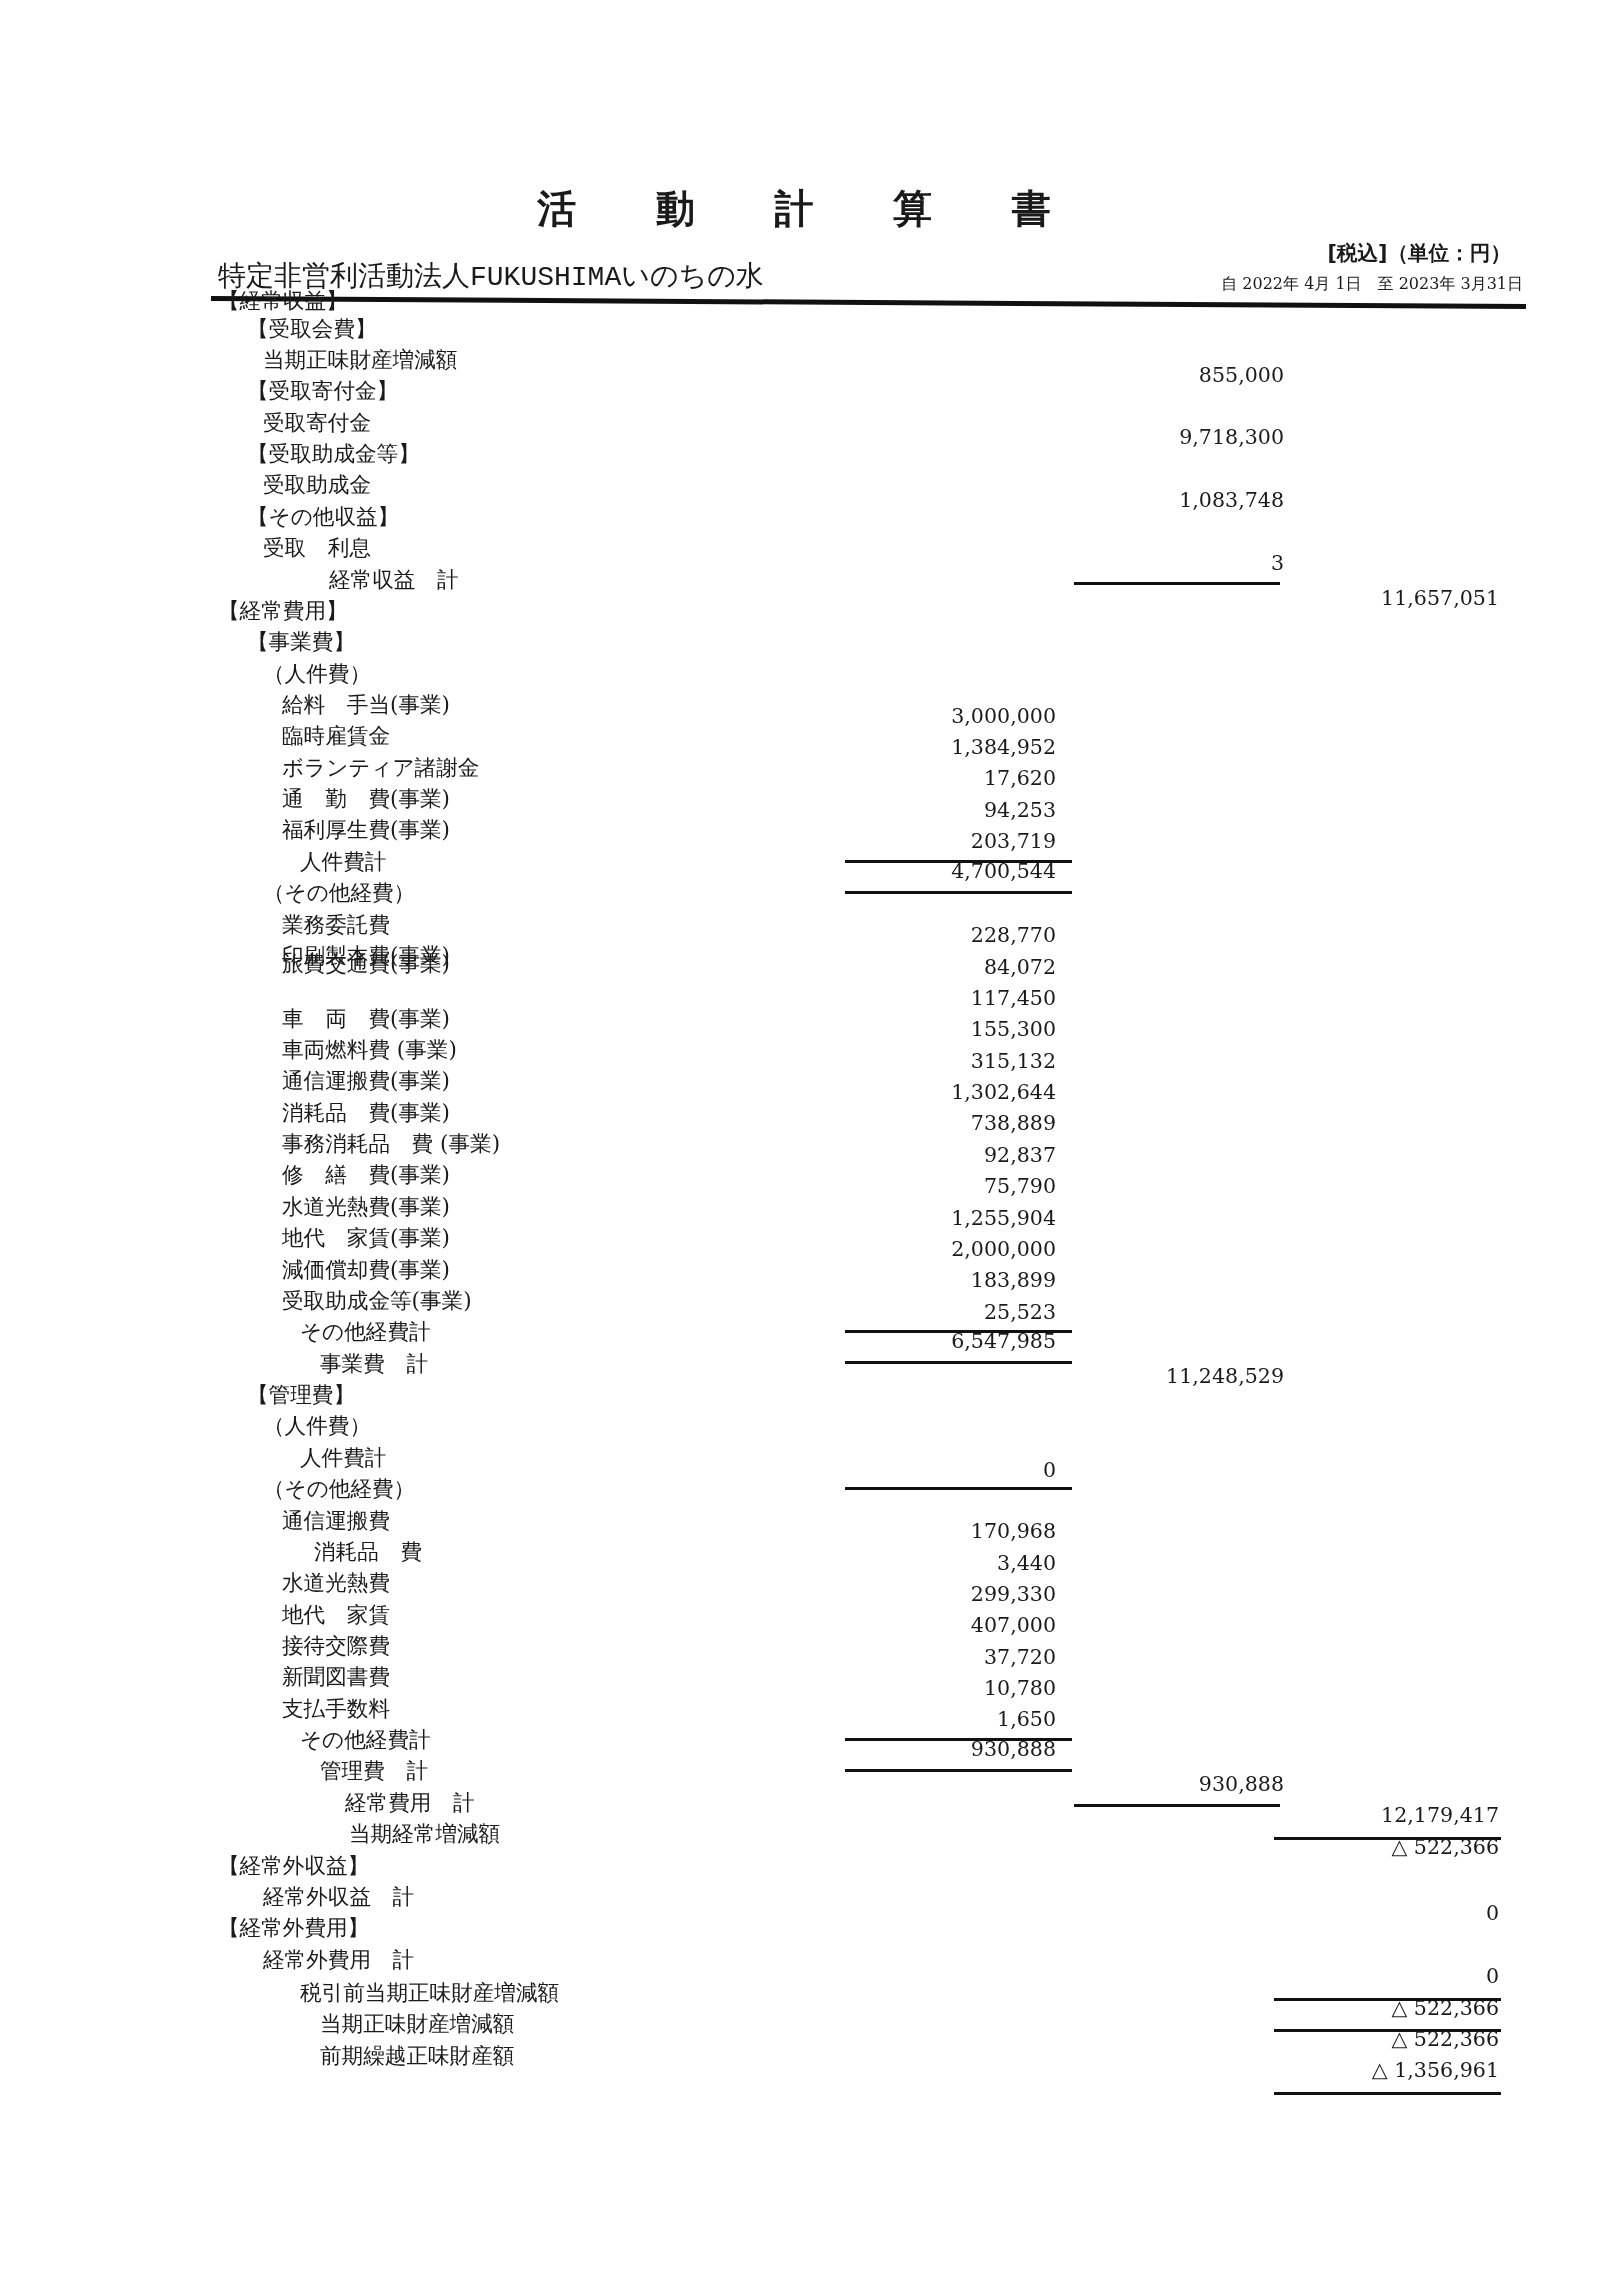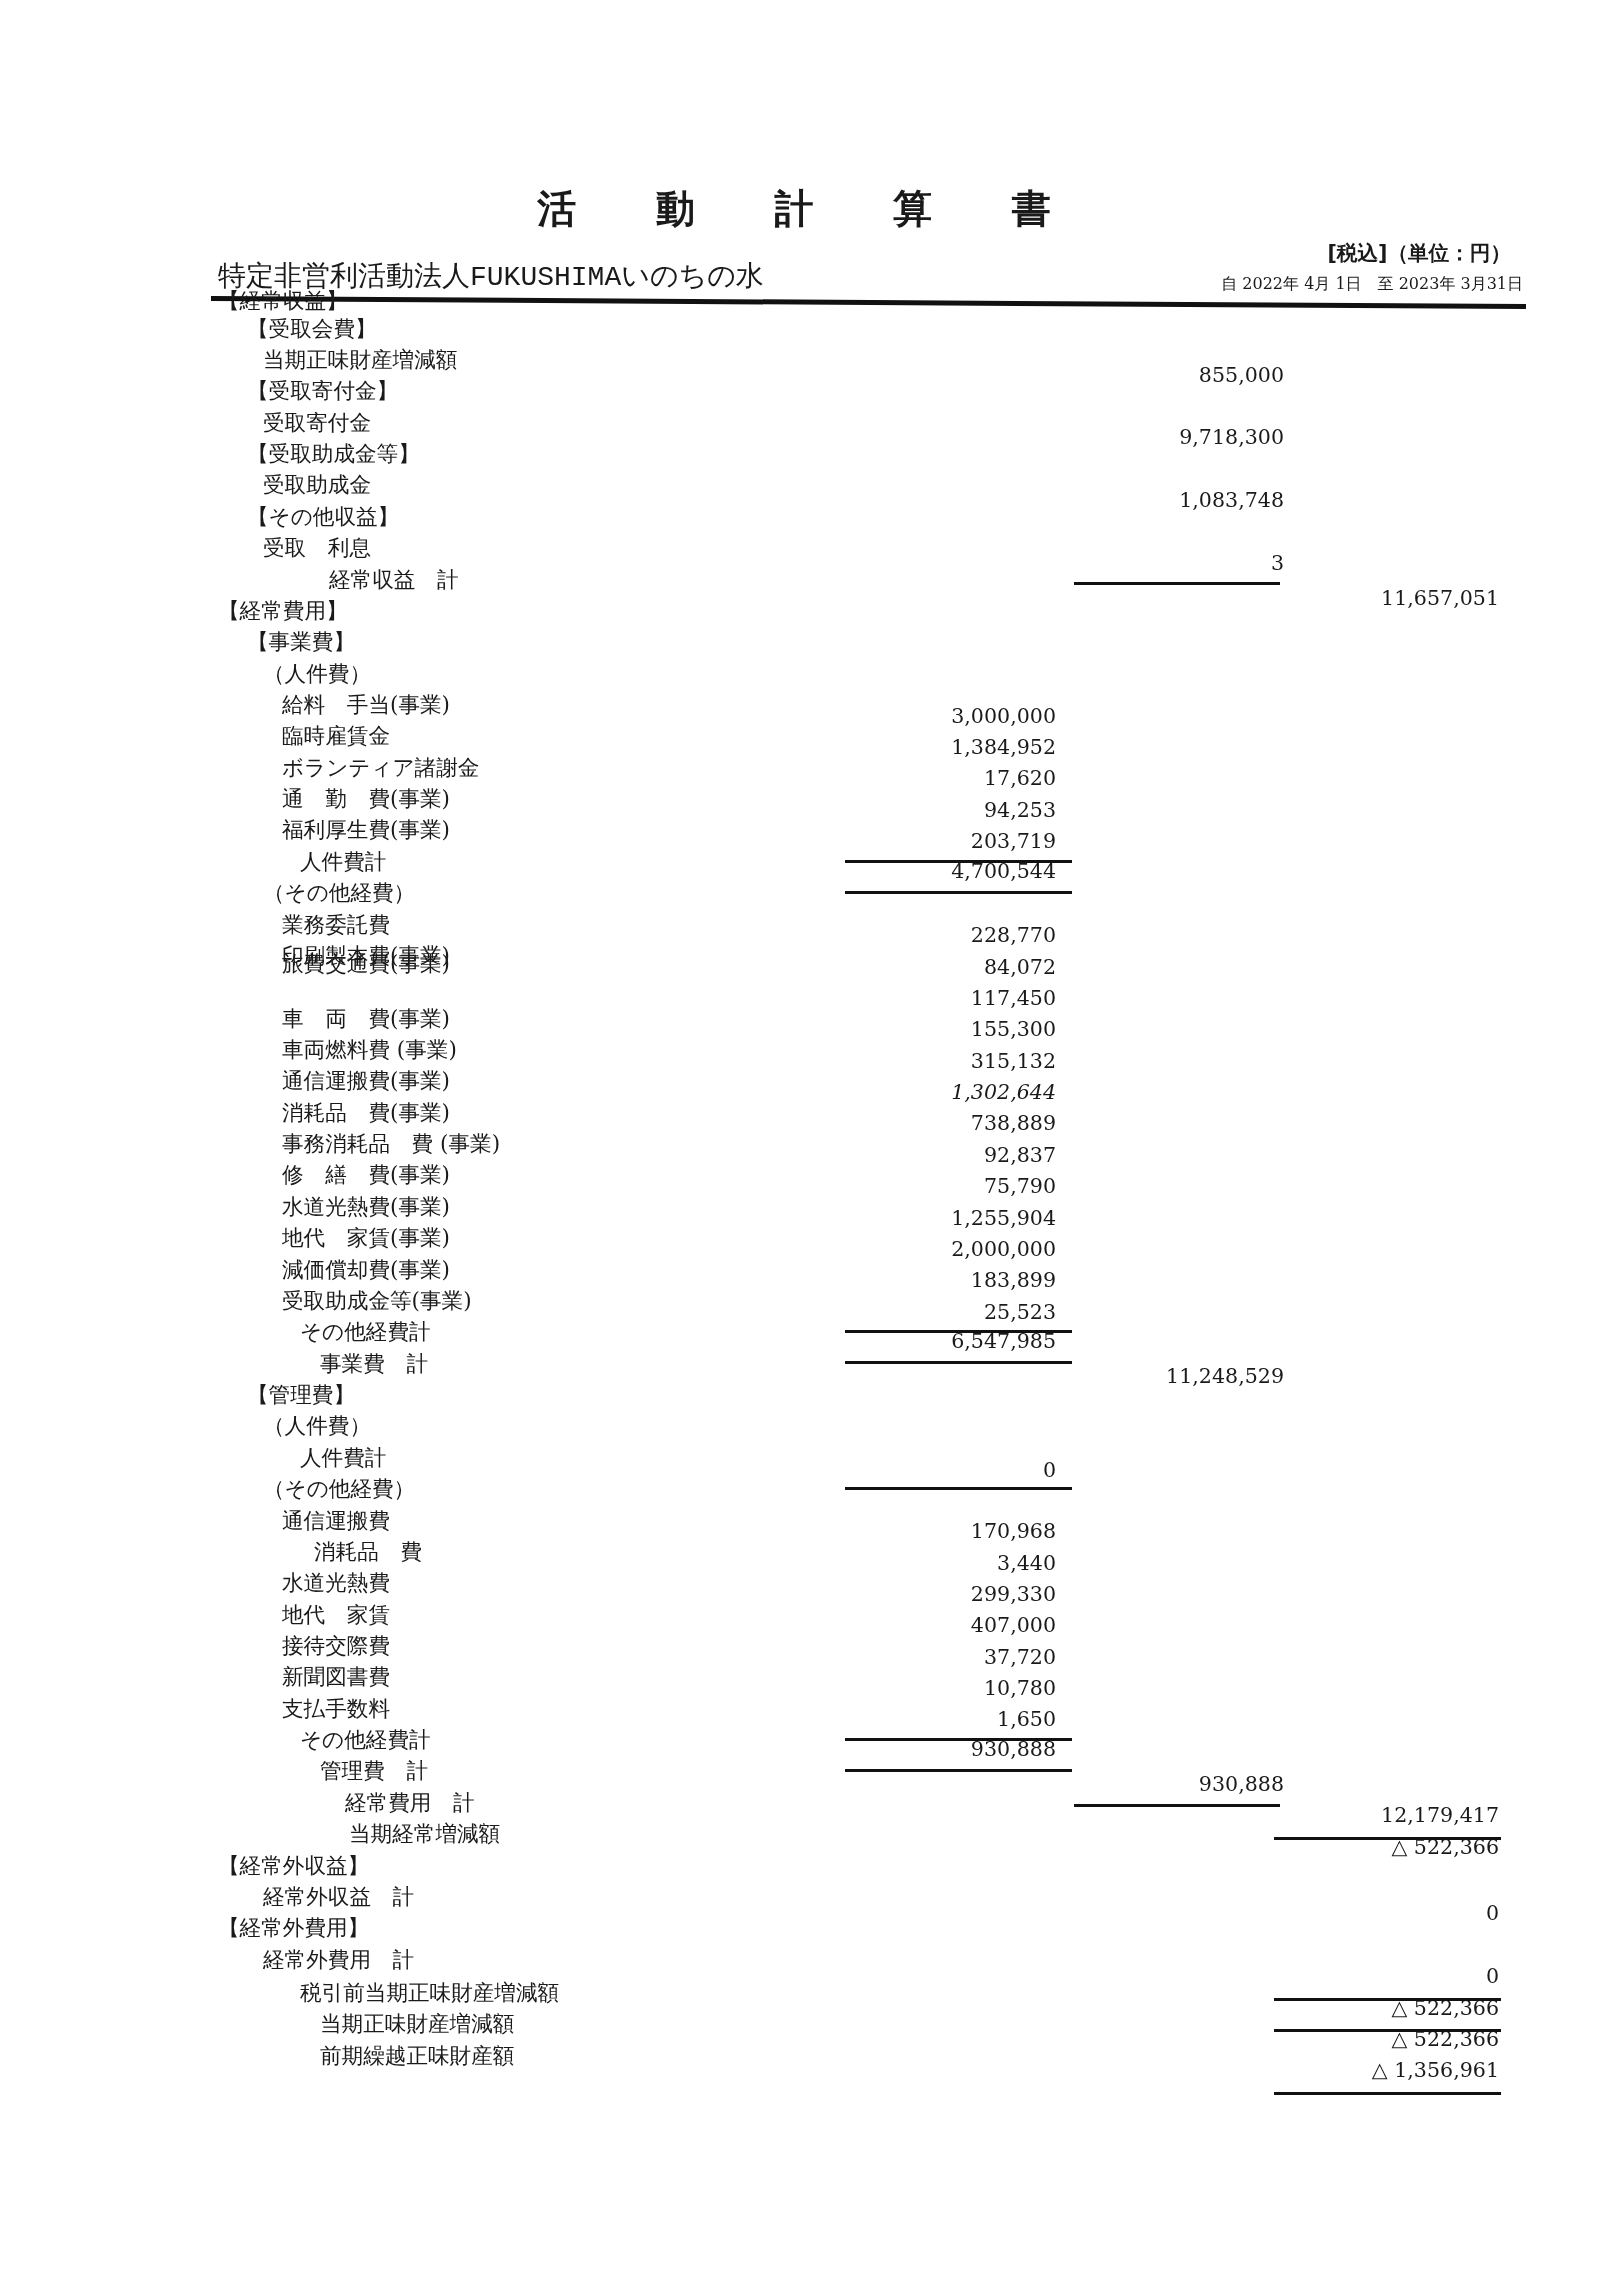--- a/index.html
+++ b/index.html
@@ -67,21 +67,21 @@
     <div class="num colA" style="top: 923px;">228,770</div>
     <div class="lbl" style="left: 282px; top: 941px;">印刷製本費(事業)</div>
     <div class="num colA" style="top: 955px;">84,072</div>
     <div class="lbl" style="left: 282px; top: 949px;">旅費交通費(事業)</div>
     <div class="num colA" style="top: 986px;">117,450</div>
     <div class="lbl" style="left: 282px; top: 1004px;">車　両　費(事業)</div>
     <div class="num colA" style="top: 1017px;">155,300</div>
     <div class="lbl" style="left: 282px; top: 1035px;">車両燃料費 (事業)</div>
     <div class="num colA" style="top: 1049px;">315,132</div>
     <div class="lbl" style="left: 282px; top: 1066px;">通信運搬費(事業)</div>
-    <div class="num colA" style="top: 1080px; font-style: italic;">1,302,644</div>
+    <div class="num colA" style="top: 1080px;">1,302,644</div>
     <div class="lbl" style="left: 282px; top: 1098px;">消耗品　費(事業)</div>
     <div class="num colA" style="top: 1111px;">738,889</div>
     <div class="lbl" style="left: 282px; top: 1129px;">事務消耗品　費 (事業)</div>
     <div class="num colA" style="top: 1143px;">92,837</div>
     <div class="lbl" style="left: 282px; top: 1160px;">修　繕　費(事業)</div>
     <div class="num colA" style="top: 1174px;">75,790</div>
     <div class="lbl" style="left: 282px; top: 1192px;">水道光熱費(事業)</div>
     <div class="num colA" style="top: 1206px;">1,255,904</div>
     <div class="lbl" style="left: 282px; top: 1223px;">地代　家賃(事業)</div>
     <div class="num colA" style="top: 1237px;">2,000,000</div>

